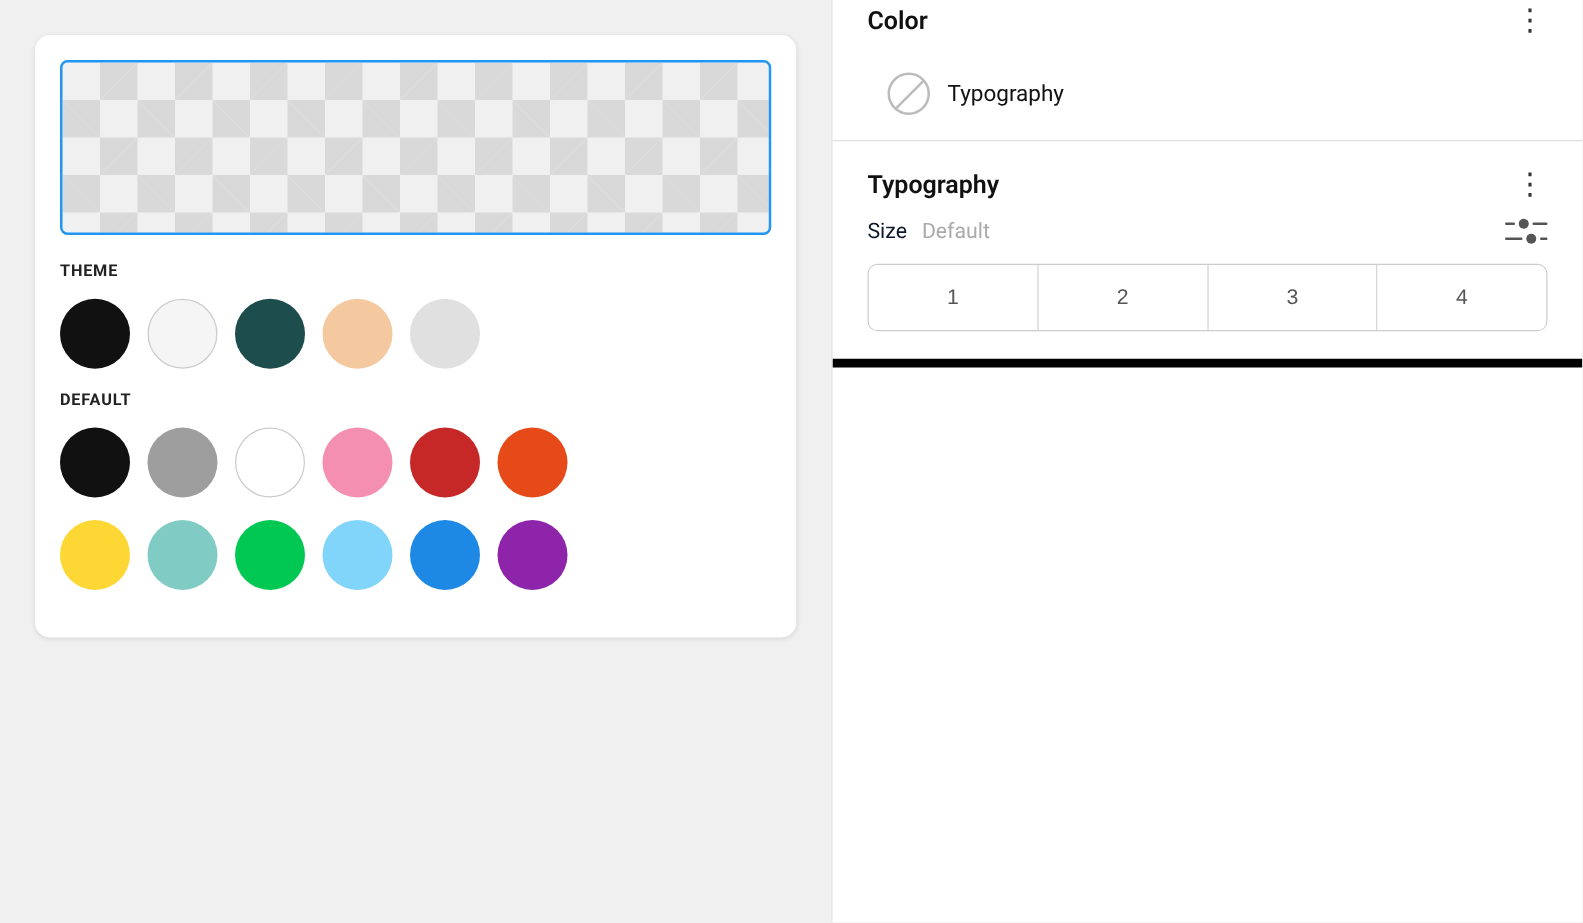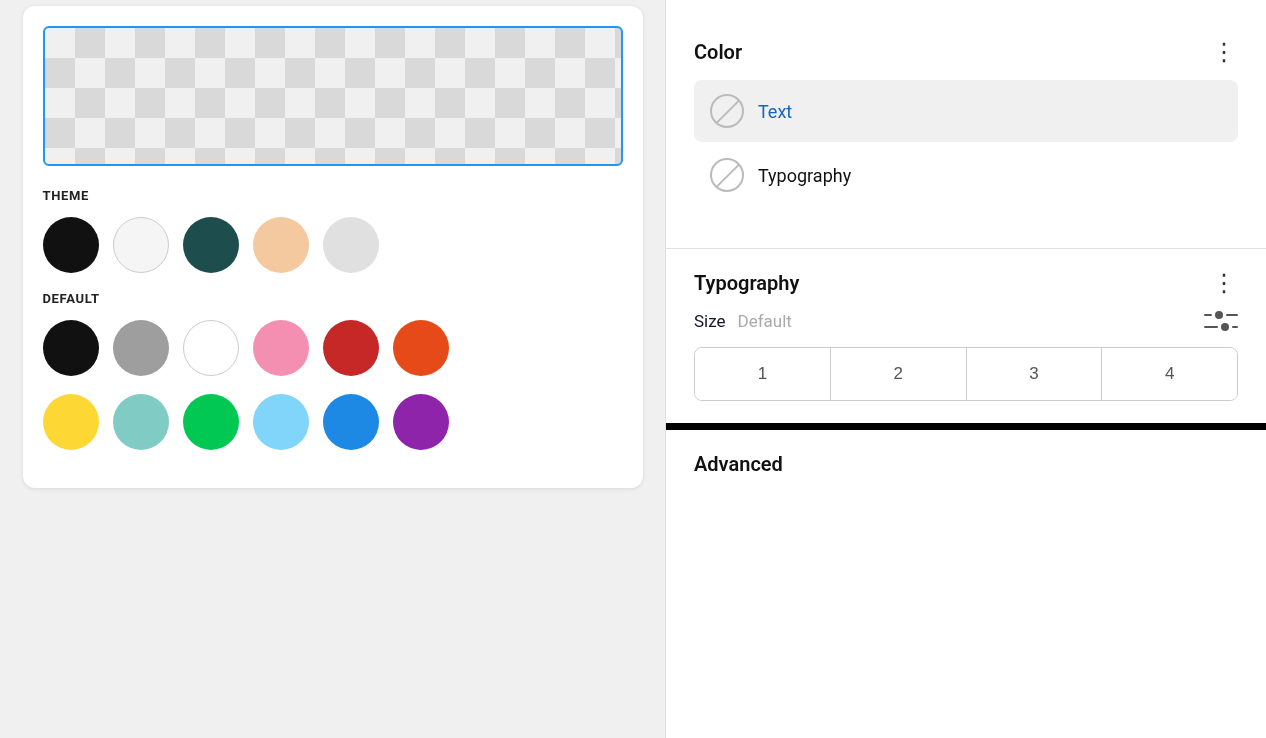--- a/index.html
+++ b/index.html
@@ -18,21 +18,21 @@
     }
 
     
     .left-panel {
       width: 665px;
       height: 100%;
       background: #f0f0f0;
       display: flex;
       align-items: flex-start;
       justify-content: center;
-      padding: 6px;
+      padding: 28px;
     }
 
     .color-picker-card {
       background: white;
       border-radius: 12px;
       padding: 20px;
       width: 620px;
       box-shadow: 0 1px 4px rgba(0,0,0,0.1);
     }
 
@@ -85,21 +85,21 @@
     .right-panel {
       width: 601px;
       height: 100%;
       background: white;
       border-left: 1px solid #e0e0e0;
       overflow-y: auto;
     }
 
     
     .panel-section {
-      padding: 40px 28px;
+      padding: 4px 28px;
       border-bottom: 1px solid #e0e0e0;
     }
 
     .section-header {
       display: flex;
       align-items: center;
       justify-content: space-between;
       margin-bottom: 16px;
     }
 
@@ -291,24 +291,20 @@
 </div>
 
 <div class="right-panel">
 
   <div class="panel-section">
     <div class="section-header">
       <span class="section-title">Color</span>
       <span class="more-icon" style="font-size:24px; color:#333; cursor:pointer;">⋮</span>
     </div>
 
-    <div class="color-option active">
-      <div class="slash-icon"></div>
-      <span class="color-option-label blue">Text</span>
-    </div>
 
     <div class="color-option">
       <div class="slash-icon"></div>
       <span class="color-option-label">Typography</span>
     </div>
   </div>
 
   <div class="typography-section">
     <div class="section-header">
       <span class="section-title">Typography</span>
@@ -336,17 +332,14 @@
     </div>
 
     <div class="size-buttons">
       <button class="size-btn">1</button>
       <button class="size-btn">2</button>
       <button class="size-btn">3</button>
       <button class="size-btn">4</button>
     </div>
   </div>
 
-  <div class="advanced-section">
-    <span class="advanced-title">Advanced</span>
-  </div>
 
 </div>
 
 </body></html>

